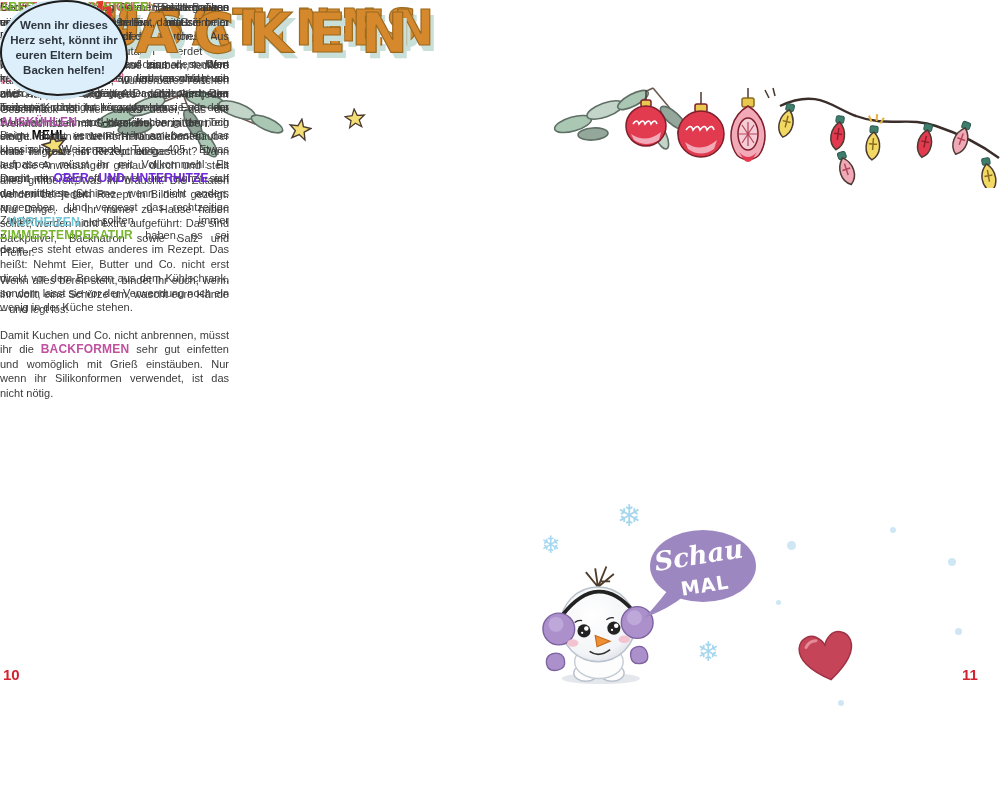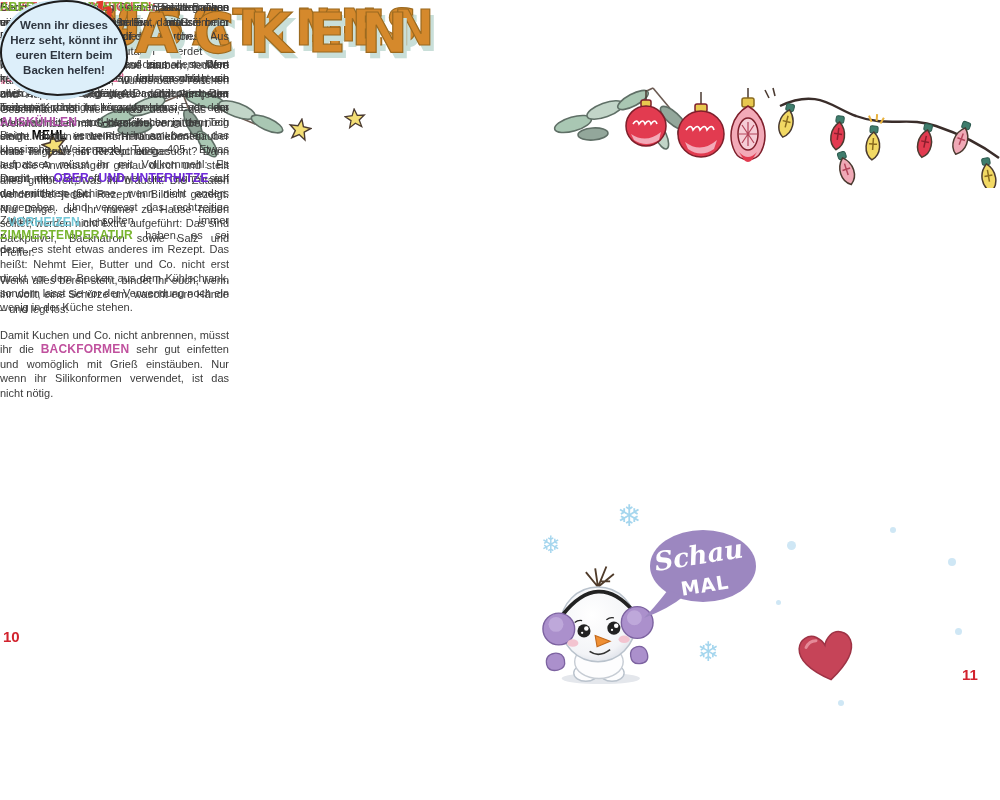--- a/index.html
+++ b/index.html
@@ -93,21 +93,21 @@
       <p><span>Wenn alles bereit steht, bindet ihr euch, wenn ihr wollt, eine Schürze um, wascht eure Hände – und legt los!</span></p>
     </div>
     <div class="col c2">
       <p><span class="hl" style="color: rgb(228, 88, 92);">EI IST NICHT GLEICH EI:</span><span> Beim Backen verwendet ihr am besten Eier der Größe M. Diese Angabe findet ihr auf dem Karton.</span></p>
       <p><span>Gebt die Eier nie alle auf einmal, sondern nacheinander in den Teig und verschlagt sie zwischendurch sorgfältig. Dadurch wird euer Teig später richtig schön aufgehen.</span></p>
       <p><span>Beim </span><span class="hl" style="color: #000000;">MEHL</span><span> verwendet ihr am besten das klassische Weizenmehl Type 405. Etwas aufpassen müsst ihr mit Vollkornmehl: Es macht den Teig oft schwer und eignet sich daher nicht so gut.</span></p>
       <p><span>Zutaten sollten immer </span><span class="hl" style="color: rgb(121, 181, 47);">ZIMMERTEMPERATUR</span><span> haben, es sei denn, es steht etwas anderes im Rezept. Das heißt: Nehmt Eier, Butter und Co. nicht erst direkt vor dem Backen aus dem Kühlschrank, sondern lasst sie vor der Verwendung noch ein wenig in der Küche stehen.</span></p>
       <p><span>Damit Kuchen und Co. nicht anbrennen, müsst ihr die </span><span class="hl" style="color: rgb(192, 81, 158);">BACKFORMEN</span><span> sehr gut einfetten und womöglich mit Grieß einstäuben. Nur wenn ihr Silikonformen verwendet, ist das nicht nötig.</span></p>
     </div>
 
-    <div class="page-number" style="left:3px;top:628px;">10</div>
+    <div class="page-number" style="left:3px;top:666px;">10</div>
   </div>
 
   <div>
 
     <svg class="deco" style="left:533px;top:78px;" width="250" height="100" viewBox="0 0 250 100">
       <g stroke="#5f6f66" stroke-width="1.6" fill="#a9c7b3">
         <path d="M120,10 L30,52" fill="none" stroke="#6b5a52"></path>
         <path d="M120,10 L170,70" fill="none" stroke="#6b5a52"></path>
         <ellipse cx="40" cy="46" rx="19" ry="7" transform="rotate(-16 40 46)"></ellipse>
         <ellipse cx="72" cy="32" rx="19" ry="7" transform="rotate(-20 72 32)" fill="#c2d5c8"></ellipse>

